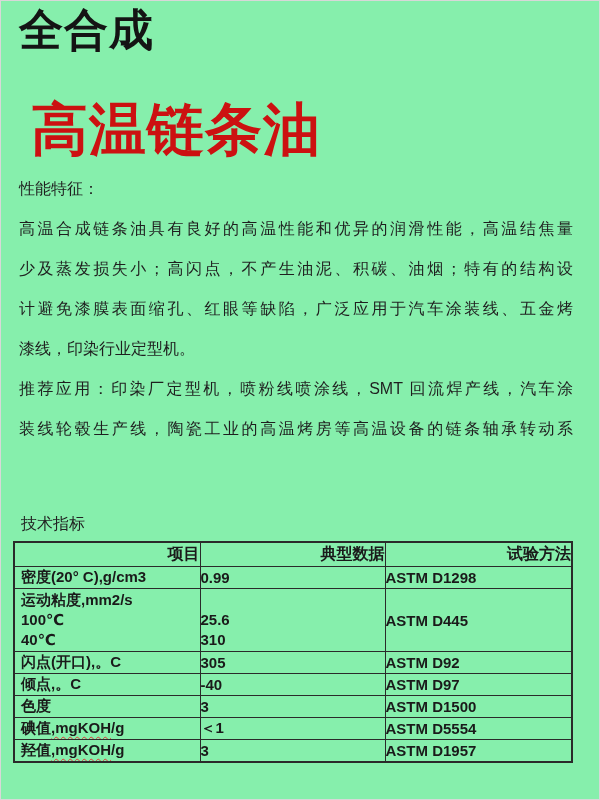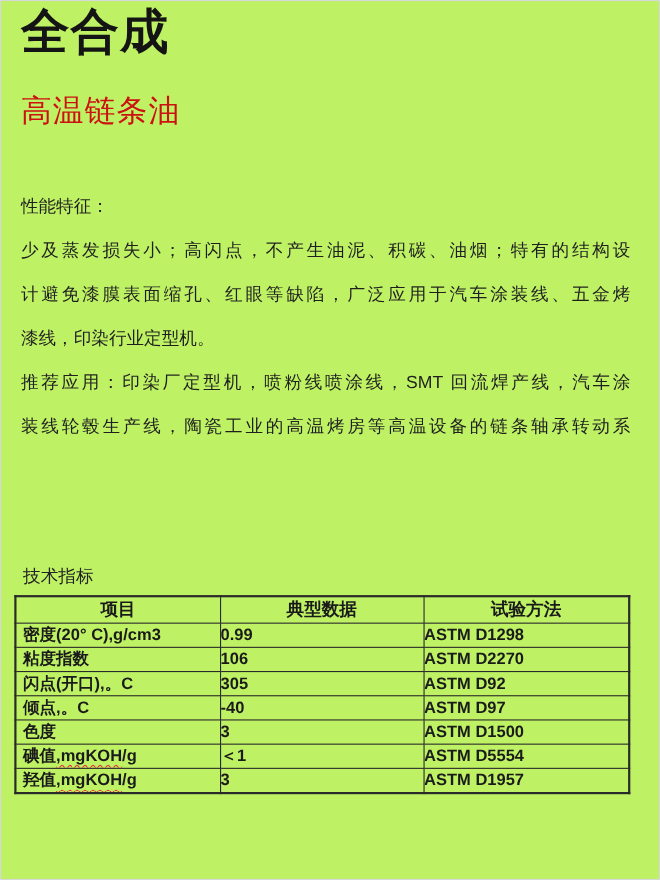--- a/index.html
+++ b/index.html
@@ -3,31 +3,31 @@
 <meta charset="utf-8">
 <style>
   html, body { margin: 0; padding: 0; background: #fff; }
   body {
     width: 600px; height: 800px; overflow: hidden;
     font-family: "Liberation Sans", "DejaVu Sans", sans-serif;
     color: #1c1c1c;
   }
   .page {
     position: relative; width: 600px; height: 800px;
-    box-sizing: border-box; background: #bef264;
+    box-sizing: border-box; background: #86efac;
     border: 1px solid #d8d8d8;
   }
   .title-black {
     position: absolute; left: 18px; top: 4px; margin: 0;
     font-size: 44px; font-weight: 800; line-height: 1.15;
     color: #141414; letter-spacing: 1px;
   }
   .title-red {
-    position: absolute; left: 18px; top: 84px; margin: 0;
-    font-size: 28px; font-weight: 400; line-height: 1.15;
+    position: absolute; left: 18px; top: 84px; margin: 12px;
+    font-size: 57px; font-weight: 700; line-height: 1.15;
     color: #cc1111; letter-spacing: 1px;
   }
   .body-text {
     position: absolute; left: 18px; top: 168px; width: 554px;
     font-size: 16px; line-height: 40px; color: #1f1f1f;
   }
   .body-text .bline { height: 40px; white-space: nowrap; }
   .body-text .bline.just {
     white-space: normal;
     text-align: justify;
@@ -42,21 +42,21 @@
     width: 558px; border-collapse: collapse; table-layout: fixed;
     font-size: 15px; font-weight: 600; color: #1a1a1a;
   }
   table.spec col.c1 { width: 186px; }
   table.spec col.c2 { width: 185px; }
   table.spec col.c3 { width: 187px; }
   table.spec, table.spec th, table.spec td { border: 1px solid #2a2a2a; }
   table.spec { border-width: 2px; }
   table.spec th {
     height: 23px; font-size: 16px; font-weight: 700;
-    text-align: center; padding: 0; vertical-align: middle; margin-top: 44px;
+    text-align: right; padding: 0; vertical-align: middle; margin-top: 44px;
   }
   table.spec td {
     height: 21px; padding: 0 0 0 6px; vertical-align: middle;
     overflow: hidden; white-space: nowrap;
   }
   table.spec td.num, table.spec td.mth { text-align: left; padding: 0; }
   tr.multi td { height: 62px; }
   .ln { height: 20px; line-height: 20px; }
   .wavy {
     text-decoration: underline;
@@ -69,20 +69,21 @@
 </head>
 <body>
 
 <div class="page">
 
   <h1 class="title-black">全合成</h1>
   <h1 class="title-red">高温链条油</h1>
 
   <div class="body-text">
     <div class="bline">性能特征：</div>
+    <div class="bline just">高温合成链条油具有良好的高温性能和优异的润滑性能，高温结焦量</div>
     <div class="bline just">少及蒸发损失小；高闪点，不产生油泥、积碳、油烟；特有的结构设</div>
     <div class="bline just">计避免漆膜表面缩孔、红眼等缺陷，广泛应用于汽车涂装线、五金烤</div>
     <div class="bline">漆线，印染行业定型机。</div>
     <div class="bline just">推荐应用：印染厂定型机，喷粉线喷涂线，SMT 回流焊产线，汽车涂</div>
     <div class="bline just">装线轮毂生产线，陶瓷工业的高温烤房等高温设备的链条轴承转动系</div>
   </div>
 
   <div class="table-caption">技术指标</div>
 
   <table class="spec">
@@ -97,24 +98,32 @@
         <th>典型数据</th>
         <th>试验方法</th>
       </tr>
     </thead>
     <tbody>
       <tr>
         <td>密度(20° C),g/cm3</td>
         <td class="num">0.99</td>
         <td class="mth">ASTM D1298</td>
       </tr>
-      <tr>
-        <td>粘度指数</td>
-        <td class="num">106</td>
-        <td class="mth">ASTM D2270</td>
+      <tr class="multi">
+        <td>
+          <div class="ln">运动粘度,mm2/s</div>
+          <div class="ln">100℃</div>
+          <div class="ln">40℃</div>
+        </td>
+        <td class="num">
+          <div class="ln"></div>
+          <div class="ln">25.6</div>
+          <div class="ln">310</div>
+        </td>
+        <td class="mth">ASTM D445</td>
       </tr>
       <tr>
         <td>闪点(开口),。C</td>
         <td class="num">305</td>
         <td class="mth">ASTM D92</td>
       </tr>
       <tr>
         <td>倾点,。C</td>
         <td class="num">-40</td>
         <td class="mth">ASTM D97</td>

